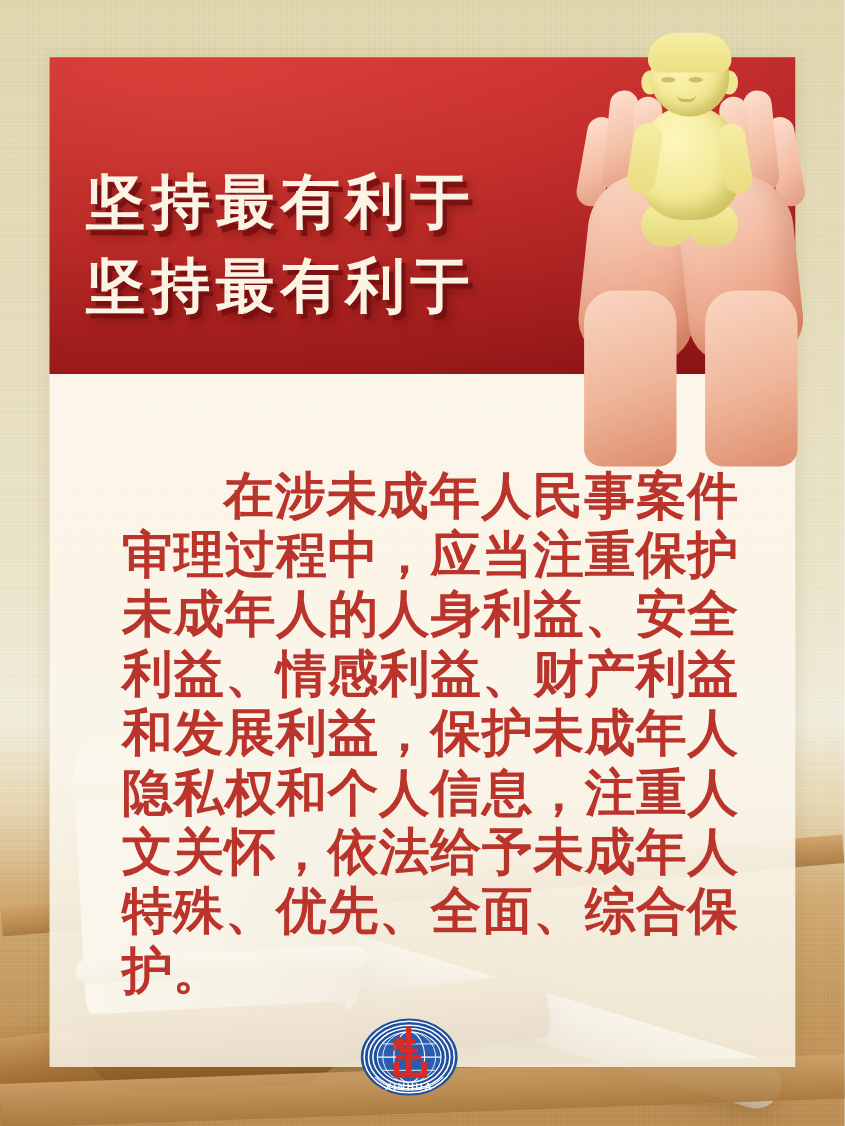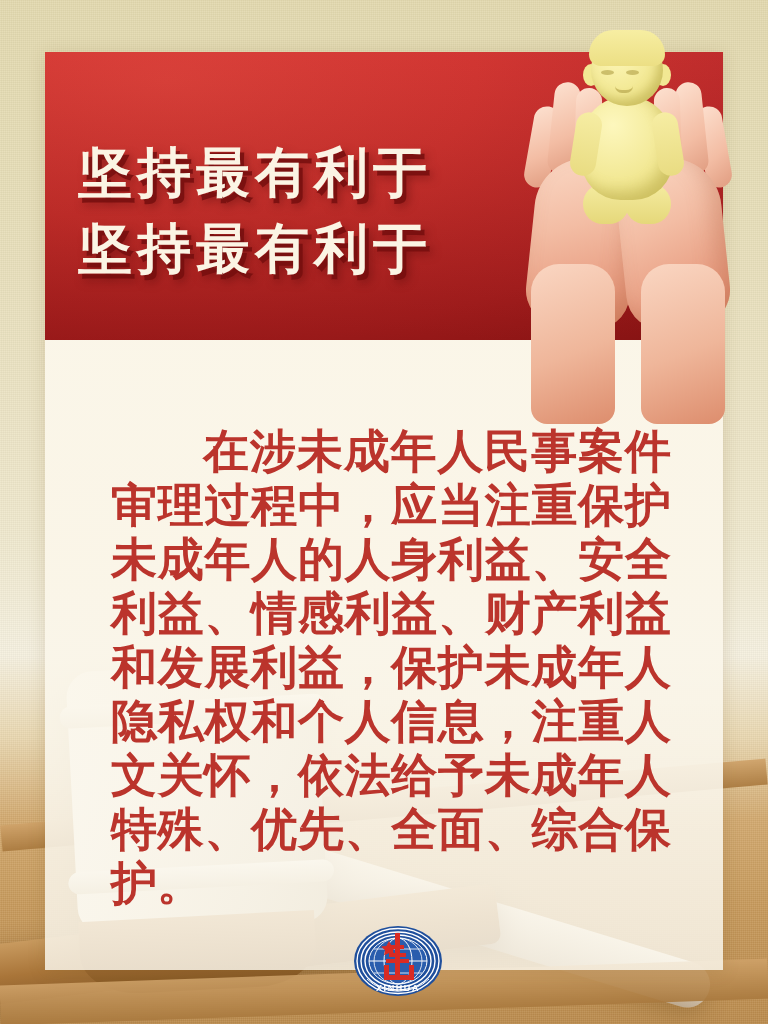--- a/index.html
+++ b/index.html
@@ -99,21 +99,21 @@
     background:
       radial-gradient(120% 130% at 18% 10%, #d8352e 0%, #cf2a26 38%, #bb1f1f 70%, #9c1414 100%);
     overflow:visible;
   }
   #banner:after {       
     content:""; position:absolute; inset:0;
     background:linear-gradient(180deg,rgba(255,255,255,.06),rgba(0,0,0,.18));
   }
 
   #title-block {
-    position:absolute; left:33px; top:82px; z-index:4;
+    position:absolute; left:33px; top:94px; z-index:4;
   }
   .title-line {
     font-size:54px; font-weight:bold; letter-spacing:5px;
     color:#fbf4e4; line-height:76px; white-space:nowrap;
     text-shadow:4px 5px 0 rgba(118,14,14,.85), 6px 7px 10px rgba(80,8,8,.5);
   }
 
   
   #sculpture { position:absolute; left:478px; top:-28px; width:210px; height:400px; z-index:6; }
 
@@ -183,25 +183,26 @@
   #hand-right .f3 { right:52px; bottom:248px; height:88px; transform:rotate(-2deg); }
   #hand-right .f4 { right:74px; bottom:238px; height:78px; transform:rotate(2deg); }
 
   
   #body-copy {
     position:absolute; left:66px; top:372px; width:560px;
     color:#bb342c;
     font-size:46px; font-weight:bold; line-height:54px;
     letter-spacing:0px; text-align:justify;
     z-index:3;
+    font-family:Liberation Serif, serif;
   }
   #body-copy p { text-indent:2em; }
 
   
-  #logo { position:absolute; left:353px; top:925px; width:90px; height:72px; z-index:9; }
+  #logo { position:absolute; left:327px; top:925px; width:90px; height:72px; z-index:9; }
   #logo svg { display:block; }
 </style>
 </head>
 <body>
 
 <div id="poster">
 
   <div id="paper-texture"></div>
 
   <div class="gavel-layer">

